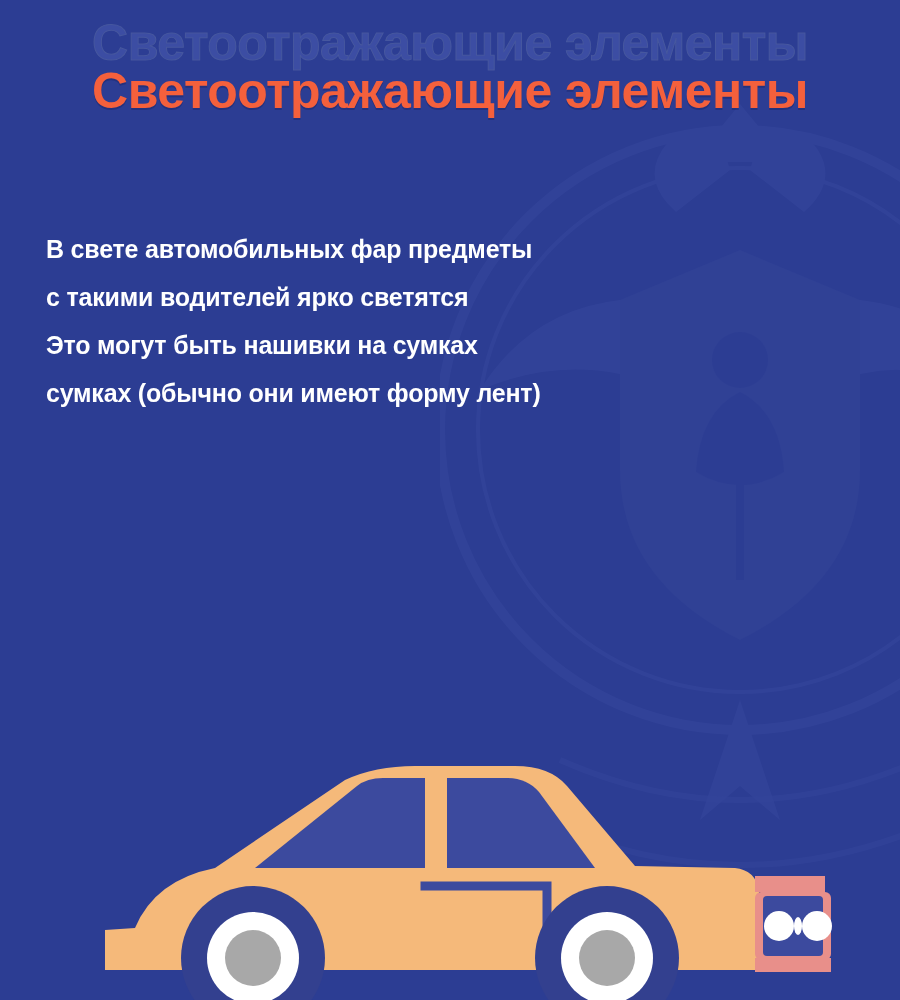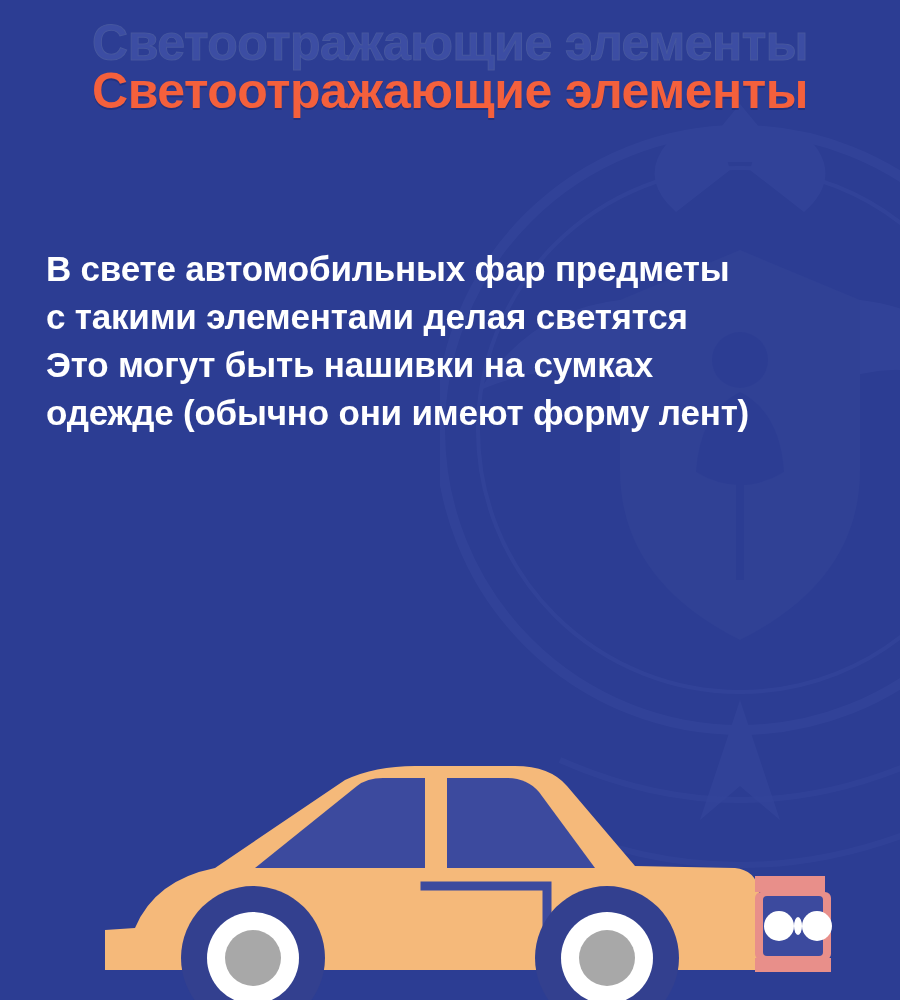--- a/index.html
+++ b/index.html
@@ -66,25 +66,24 @@
     white-space: nowrap;
     text-shadow: 0 2px 0 rgba(20,30,90,0.35);
   }
 
   .body-text {
     position: absolute;
     top: 225px;
     left: 46px;
     width: 820px;
     color: #ffffff;
-    font-size: 35px;
+    font-size: 25px;
     font-weight: bold;
     line-height: 48px;
     letter-spacing: -0.2px;
-    margin-top: 20px;
   }
   .body-text .line {
     white-space: nowrap;
   }
 
   
   .car {
     position: absolute;
     left: 95px;
     bottom: 0;
@@ -132,23 +131,23 @@
       </g>
     </svg>
   </div>
 
   <div class="title-ghost">Светоотражающие элементы</div>
 
   <div class="title">Светоотражающие элементы</div>
 
   <div class="body-text">
     <div class="line">В свете автомобильных фар предметы</div>
-    <div class="line">с такими элементами делая светятся</div>
+    <div class="line">с такими водителей ярко светятся</div>
     <div class="line">Это могут быть нашивки на сумках</div>
-    <div class="line">одежде (обычно они имеют форму лент)</div>
+    <div class="line">сумках (обычно они имеют форму лент)</div>
   </div>
 
   <div class="car">
     <svg viewBox="0 0 740 300" xmlns="http://www.w3.org/2000/svg" aria-hidden="true">
 
       <g>
         <path d="M10 170 
                  L40 168 
                  Q60 120 120 108
                  L250 20

